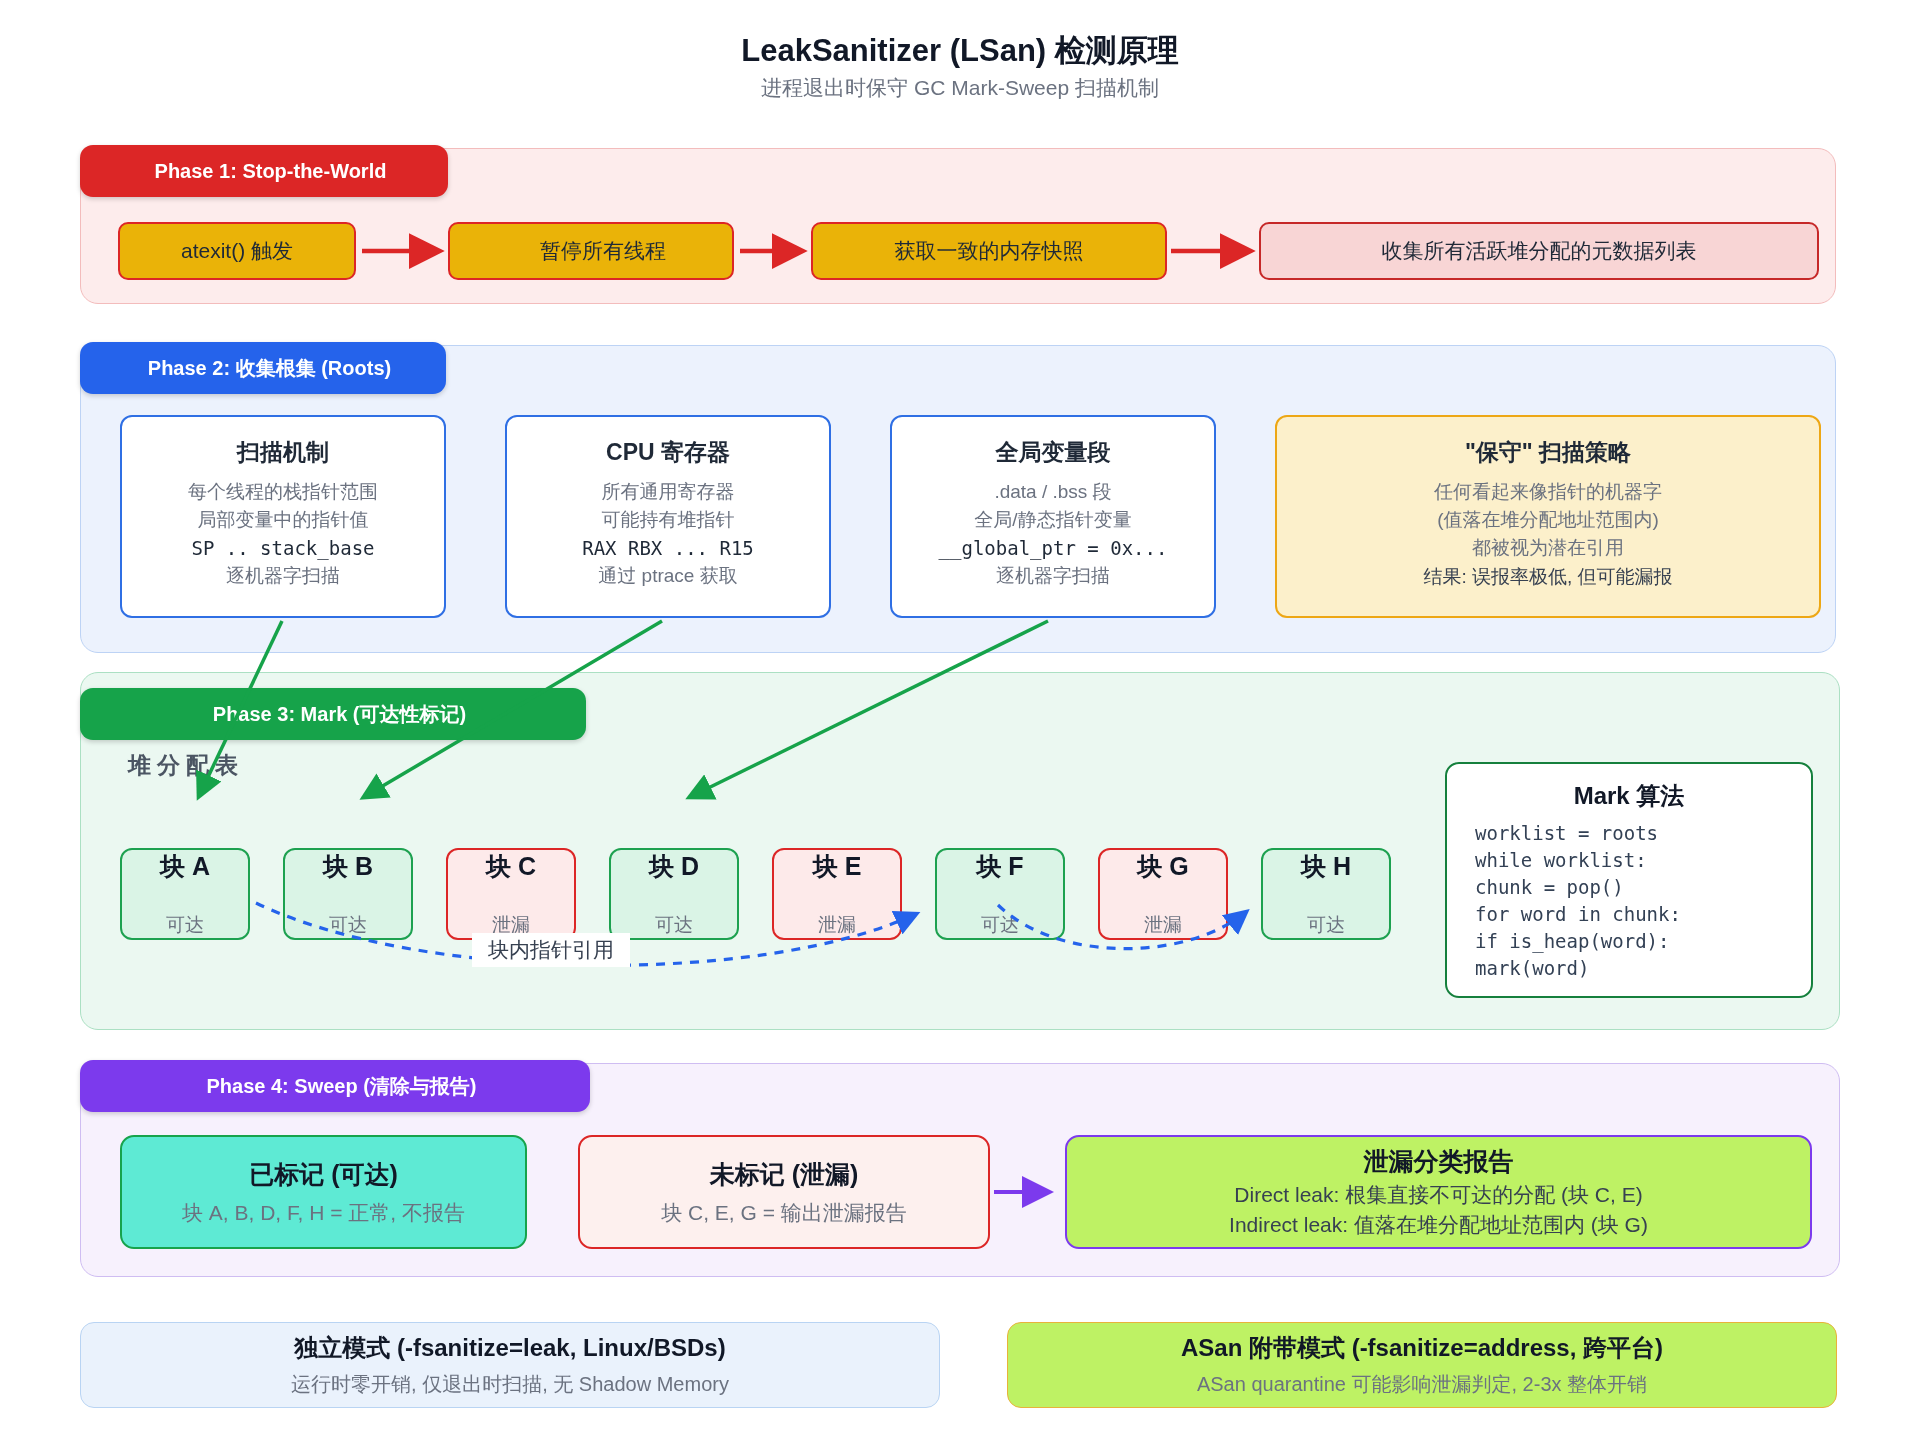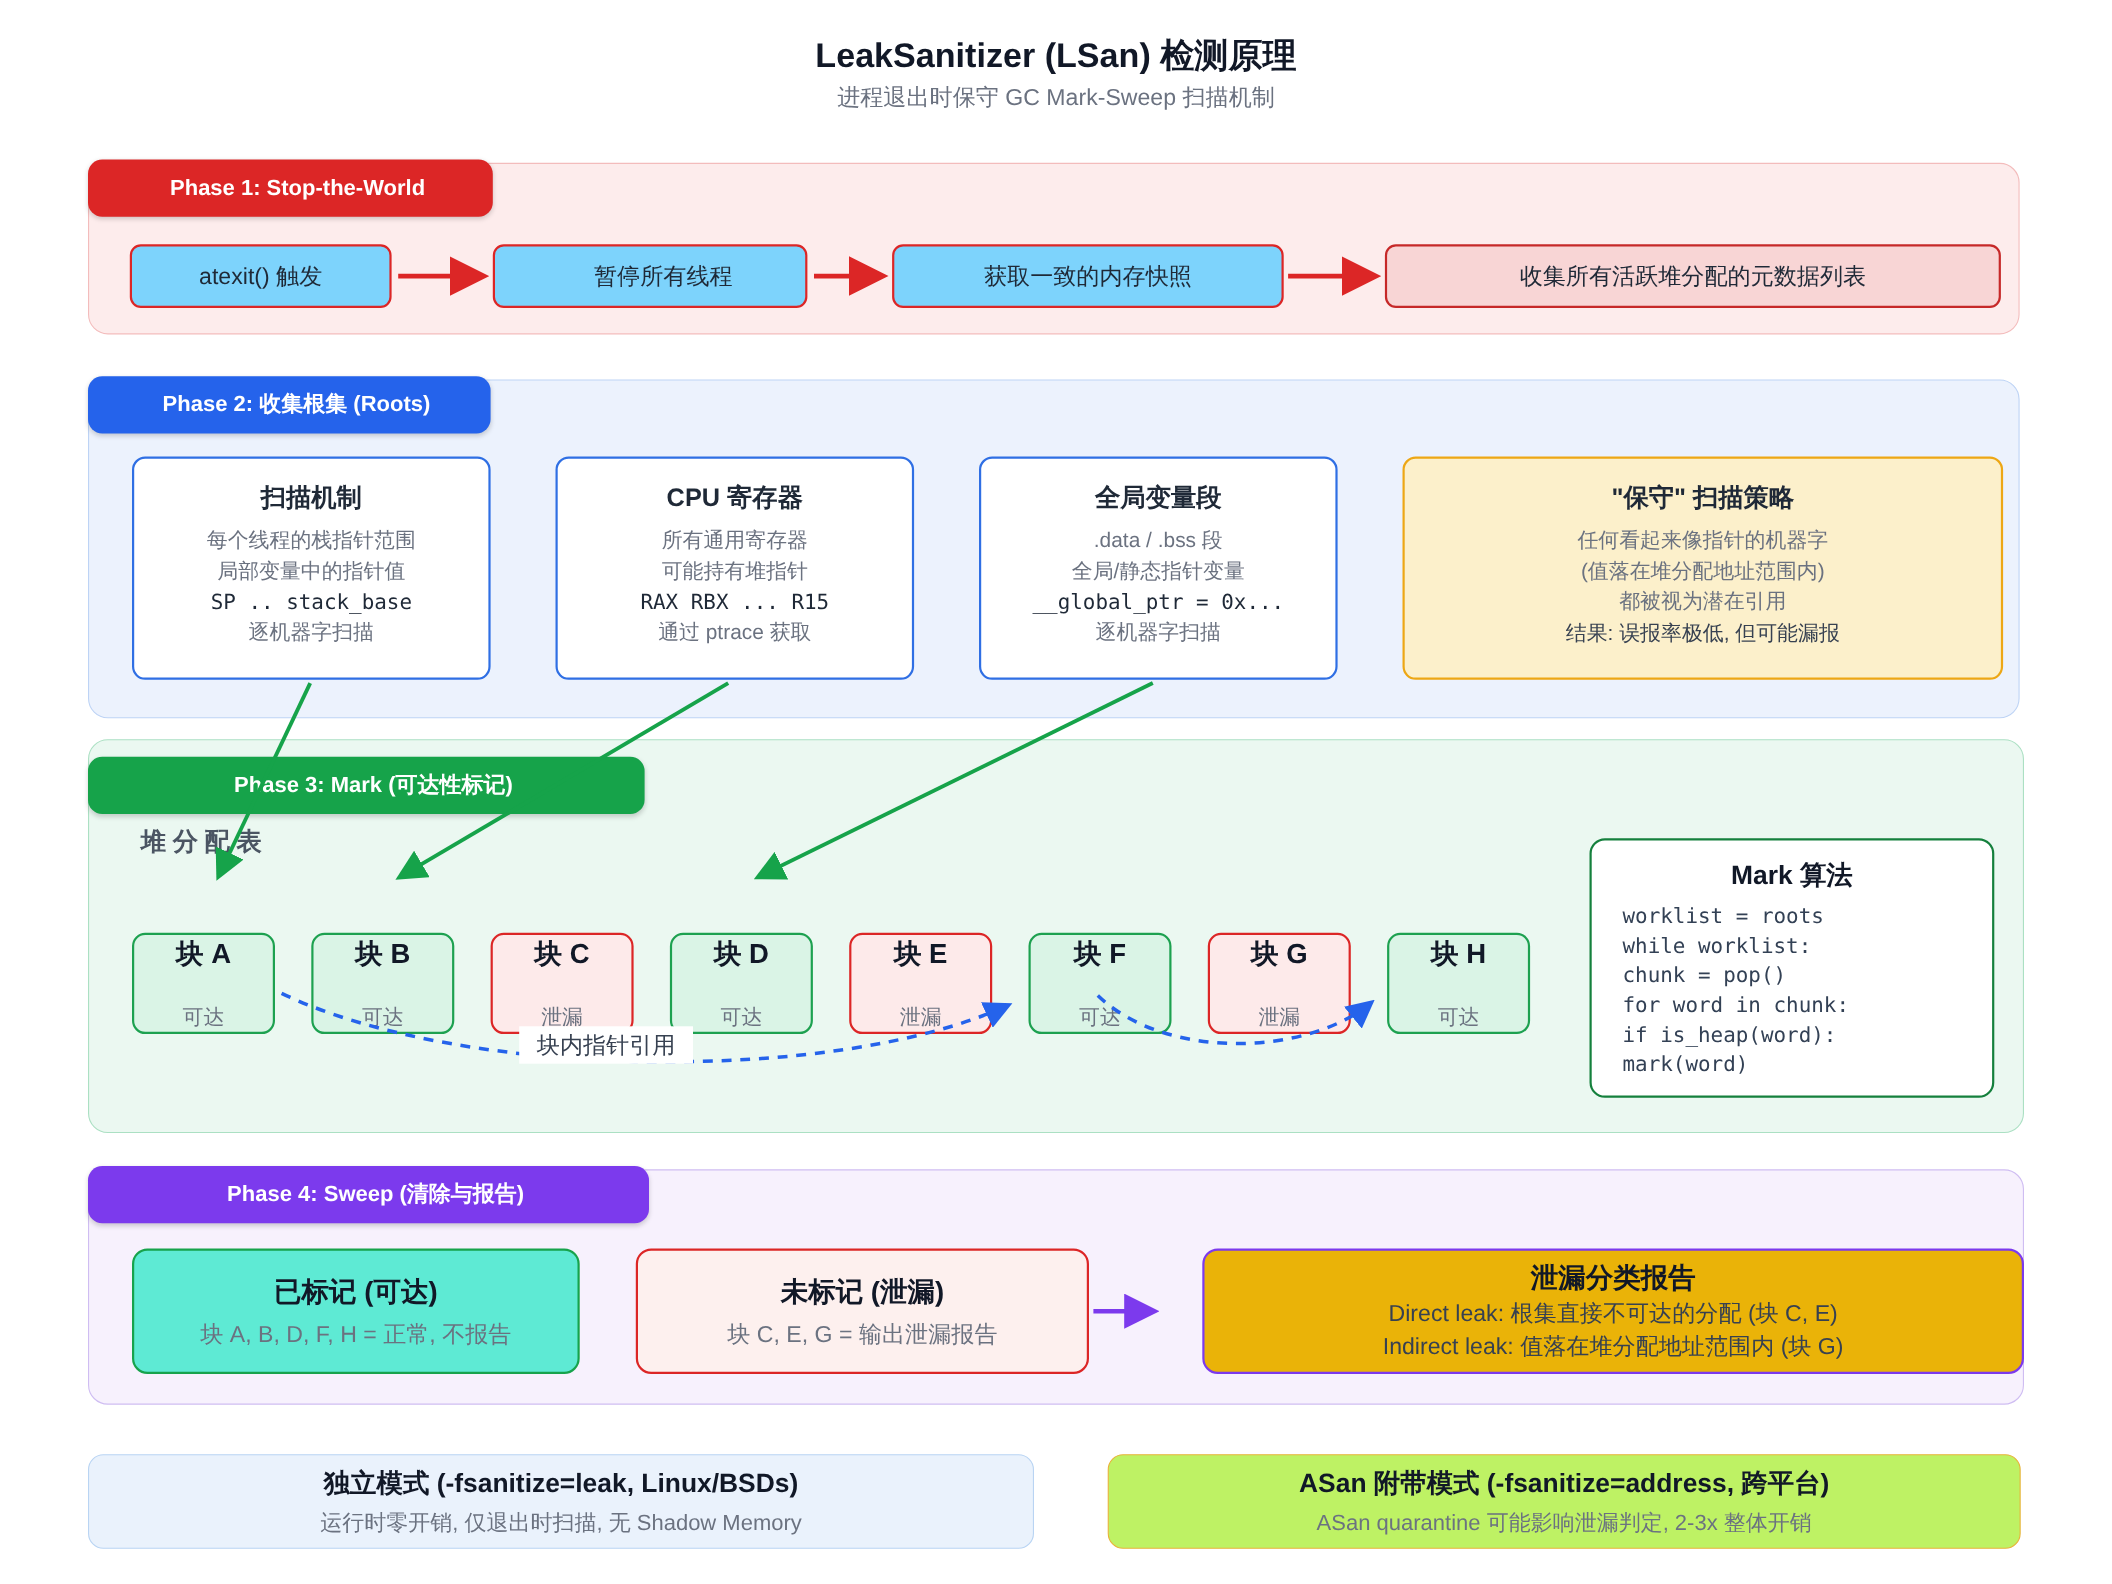--- a/index.html
+++ b/index.html
@@ -24,21 +24,21 @@
 
   .badge{height:52px;line-height:52px;text-align:center;color:#ffffff;
     font-size:20px;font-weight:bold;border-radius:13px;
     box-shadow:0 2px 5px rgba(0,0,0,.18);padding-left:13px;}
   .badge1{left:80px;top:145px;width:368px;background:#dc2626;}
   .badge2{left:80px;top:342px;width:366px;background:#2563eb;}
   .badge3{left:80px;top:688px;width:506px;background:#16a34a;}
   .badge4{left:80px;top:1060px;width:510px;background:#7c3aed;}
 
   
-  .step{top:222px;height:58px;background:#7dd3fc;border:2.5px solid #dc2626;border-radius:10px;
+  .step{top:222px;height:58px;background:#eab308;border:2.5px solid #dc2626;border-radius:10px;
     display:flex;align-items:center;justify-content:center;
     font-size:21px;color:#1f2937;white-space:nowrap;}
   .step1{left:118px;width:238px;}
   .step2{left:448px;width:286px;padding-left:24px;}
   .step3{left:811px;width:356px;}
   .step4{left:1259px;width:560px;background:#f8d5d5;border-color:#c62828;}
 
   
   .card{top:415px;height:203px;background:#ffffff;border:2px solid #2f6fe4;border-radius:12px;
     text-align:center;}
@@ -69,21 +69,21 @@
     color:#334155;line-height:27px;white-space:nowrap;}
 
   .pointer-label{left:472px;top:933px;background:#ffffff;padding:3px 16px;
     font-size:21px;color:#374151;z-index:60;white-space:nowrap;}
 
   
   .result{top:1135px;height:114px;border-radius:14px;text-align:center;
     display:flex;flex-direction:column;align-items:center;justify-content:center;}
   .result-green{left:120px;width:407px;background:#5eead4;border:2.5px solid #17a34c;}
   .result-red{left:578px;width:412px;background:#fdf0ee;border:2.5px solid #dc2626;}
-  .result-purple{left:1065px;width:747px;background:#eab308;border:2.5px solid #7c3aed;margin-left:28px;}
+  .result-purple{left:1065px;width:747px;background:#bef264;border:2.5px solid #7c3aed;}
   .result-title{font-size:25px;font-weight:bold;color:#111827;margin-bottom:8px;white-space:nowrap;}
   .result-sub{font-size:21px;color:#6b7280;white-space:nowrap;}
   .report-line{font-size:21px;color:#374151;line-height:30px;white-space:nowrap;}
 
   
   .foot{top:1322px;height:86px;border-radius:14px;text-align:center;
     display:flex;flex-direction:column;align-items:center;justify-content:center;}
   .foot-left{left:80px;width:860px;background:#eaf2fc;border:1.5px solid #b9d4f3;}
   .foot-right{left:1007px;width:830px;background:#bef264;border:1.5px solid #e9b23a;}
   .foot-title{font-size:24px;font-weight:bold;color:#111827;margin-bottom:7px;white-space:nowrap;}

